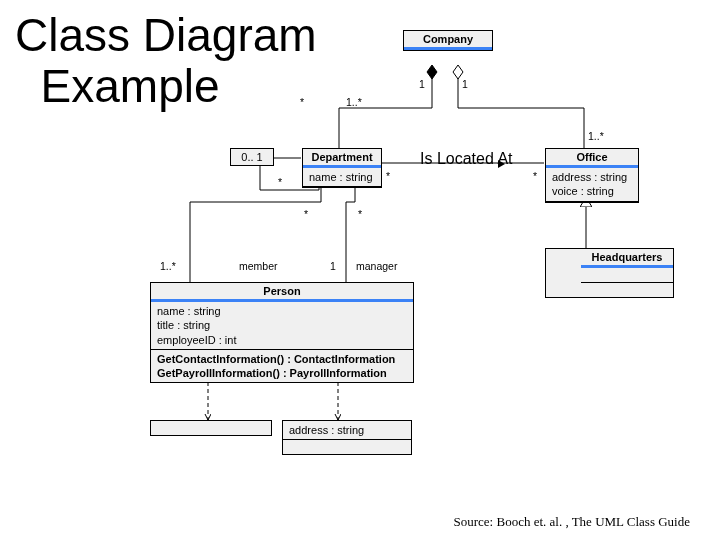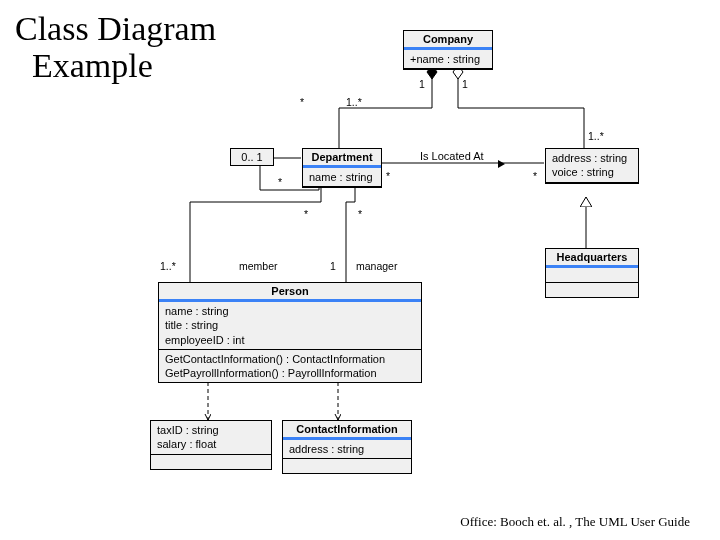--- a/index.html
+++ b/index.html
@@ -9,23 +9,23 @@
     height: 540px;
     font-family: Arial, sans-serif;
     background: #fff;
     position: relative;
     font-size: 12px;
   }
   .title {
     position: absolute;
     top: 10px;
     left: 15px;
-    font-size: 34px;
+    font-size: 46px;
     font-weight: normal;
-    font-family: Liberation Serif, serif;
+    font-family: Liberation Sans, sans-serif;
     line-height: 1.1;
   }
   .cls {
     position: absolute;
     border: 1px solid #000;
     background: #f0f0f0;
     font-size: 11px;
   }
   .cls .name {
     border-bottom: 3px solid #3b82f6;
@@ -34,33 +34,34 @@
     padding: 2px 6px;
   }
   .cls .attrs {
     border-bottom: 1px solid #000;
     padding: 2px 6px;
     min-height: 12px;
   }
   .cls .ops {
     padding: 2px 6px;
     min-height: 12px;
+    font-weight: bold;
   }
   .cls .row {
     white-space: nowrap;
     line-height: 1.3;
   }
   .lbl {
     position: absolute;
     font-size: 10.5px;
     background: transparent;
   }
   .assoc-lbl {
     position: absolute;
-    font-size: 11px;
+    font-size: 16px;
   }
   .source {
     position: absolute;
     bottom: 10px;
     right: 30px;
     font-size: 13px;
     font-family: "Times New Roman", serif;
   }
   svg {
     position: absolute;
@@ -107,68 +108,61 @@
 
   <path d="M 208 382 L 208 420" fill="none" stroke="#000" stroke-dasharray="4,3" marker-end="url(#arrow)"></path>
 
   <path d="M 338 382 L 338 420" fill="none" stroke="#000" stroke-dasharray="4,3" marker-end="url(#arrow)"></path>
 
   <path d="M 498 160 L 498 168 L 505 164 Z" fill="#000"></path>
 </svg>
 
 <div class="cls" style="left:403px; top:30px; width:88px;">
   <div class="name">Company</div>
-  <div class="attrs">
-      <div class="row">+name : string</div>
-    </div>
 </div>
 
 <div class="cls" style="left:302px; top:148px; width:78px;">
   <div class="name">Department</div>
   <div class="attrs">
       <div class="row">name : string</div>
     </div>
 </div>
 
 <div class="cls" style="left:545px; top:148px; width:92px;">
+  <div class="name">Office</div>
   <div class="attrs">
     <div class="row">address : string</div>
     <div class="row">voice : string</div>
   </div>
 </div>
 
-<div class="cls" style="left:545px; top:248px; width:92px;">
+<div class="cls" style="left:545px; top:248px; width:92px;padding-left:35px;">
   <div class="name">Headquarters</div>
   <div class="attrs" style="min-height:10px;"></div>
   <div class="ops" style="min-height:10px;"></div>
 </div>
 
-<div class="cls" style="left:150px; top:282px; width:262px;margin-left:8px;">
+<div class="cls" style="left:150px; top:282px; width:262px;">
   <div class="name">Person</div>
   <div class="attrs">
     <div class="row">name : string</div>
     <div class="row">title : string</div>
     <div class="row">employeeID : int</div>
   </div>
   <div class="ops">
     <div class="row">GetContactInformation() : ContactInformation</div>
     <div class="row">GetPayrollInformation() : PayrollInformation</div>
   </div>
 </div>
 
 <div class="cls" style="left:150px; top:420px; width:120px;">
-  <div class="attrs">
-    <div class="row">taxID : string</div>
-    <div class="row">salary : float</div>
-  </div>
   <div class="ops" style="min-height:10px;"></div>
 </div>
 
 <div class="cls" style="left:282px; top:420px; width:128px;">
-  <div class="name">ContactInformation</div>
   <div class="attrs">
     <div class="row">address : string</div>
   </div>
   <div class="ops" style="min-height:10px;"></div>
 </div>
 
 <div class="cls" style="left:230px; top:148px; width:36px; text-align:center; padding:2px 3px; background:#f0f0f0;">
   <span>0.. 1</span>
 </div>
 
@@ -183,13 +177,13 @@
 <div class="lbl" style="left:386px; top:170px;">*</div>
 <div class="lbl" style="left:533px; top:170px;">*</div>
 
 <div class="lbl" style="left:304px; top:208px;">*</div>
 <div class="lbl" style="left:358px; top:208px;">*</div>
 <div class="lbl" style="left:160px; top:260px;">1..*</div>
 <div class="lbl" style="left:200px; top:260px;padding-left:39px;">member</div>
 <div class="lbl" style="left:330px; top:260px;">1</div>
 <div class="lbl" style="left:356px; top:260px;">manager</div>
 
-<div class="source">Office: Booch et. al. , The UML User Guide</div>
+<div class="source">Source: Booch et. al. , The UML Class Guide</div>
 
 </body></html>

